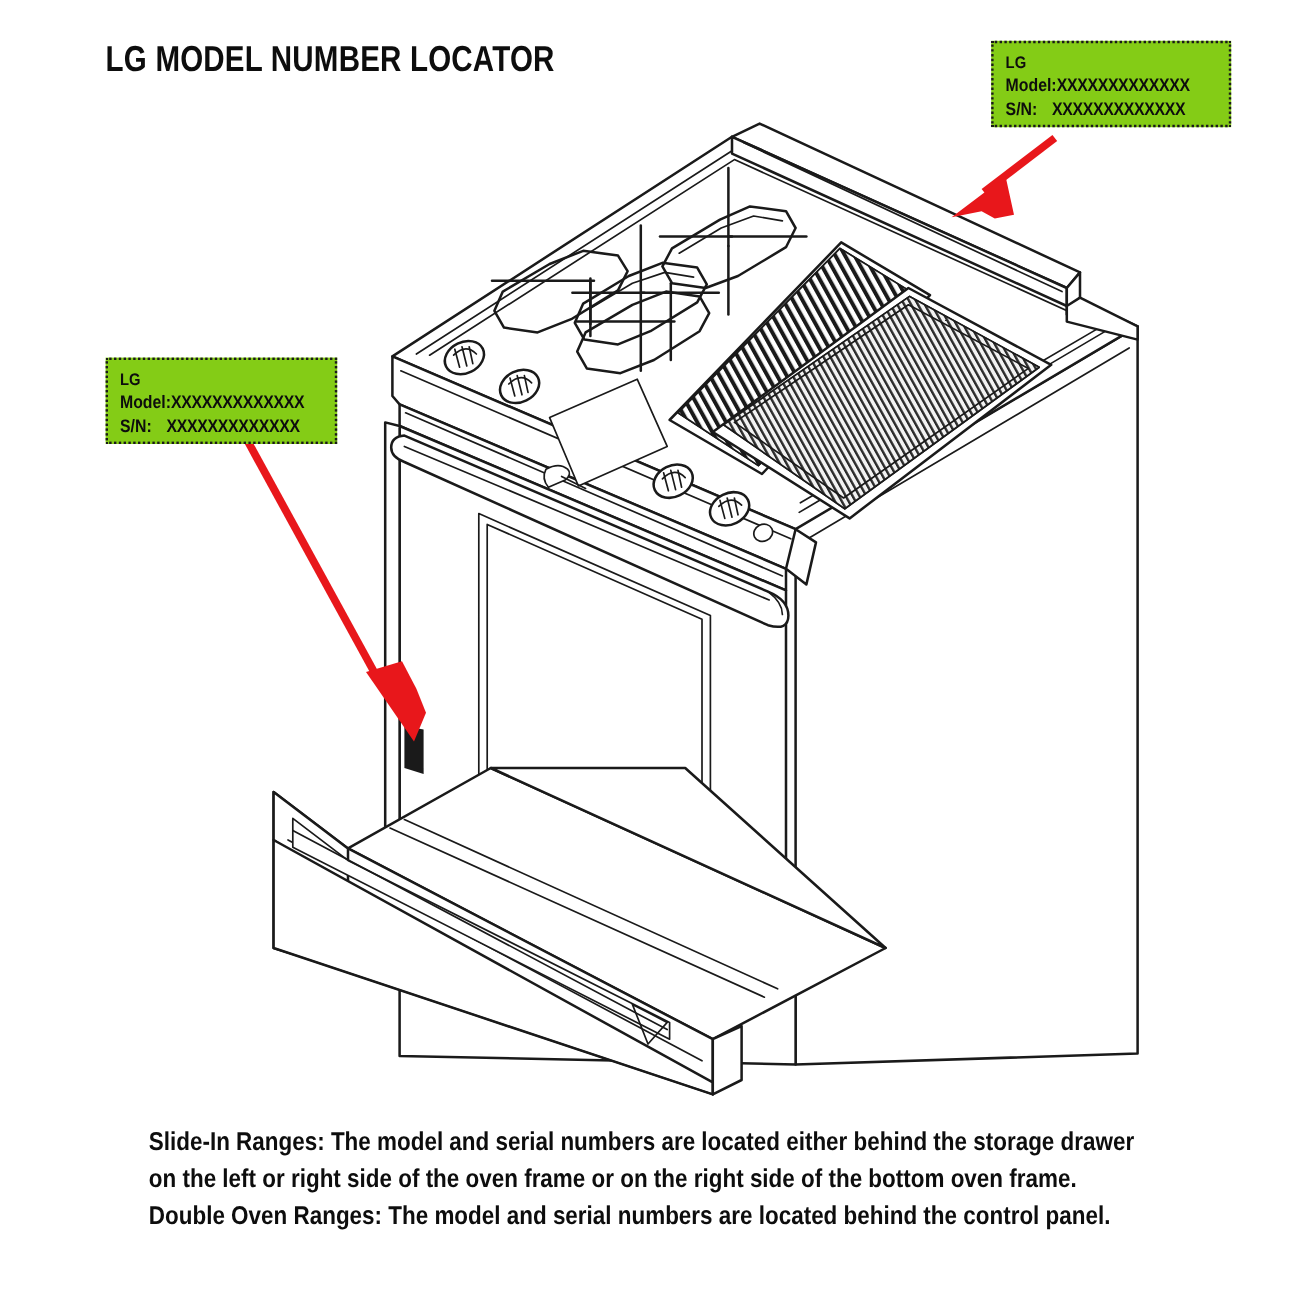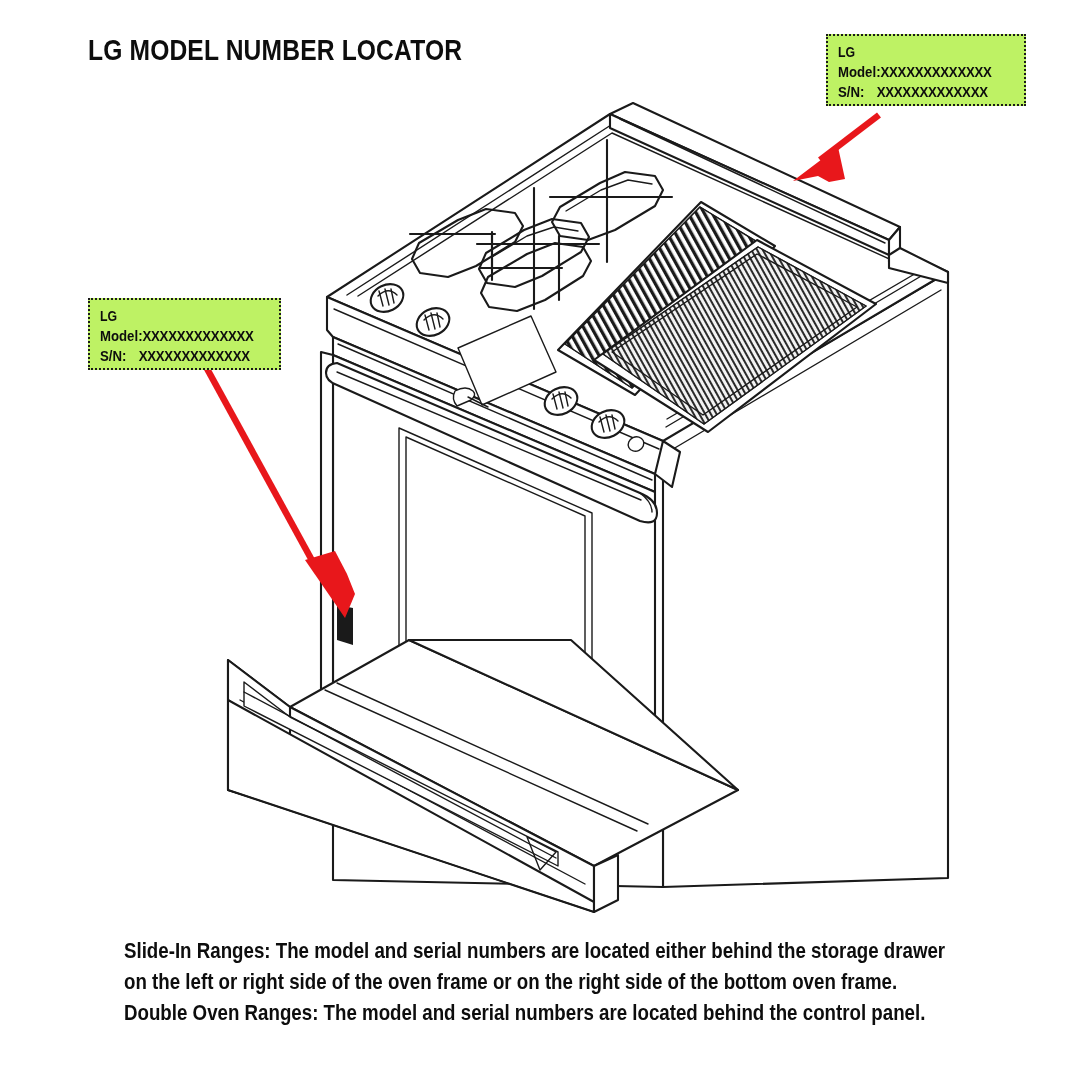--- a/index.html
+++ b/index.html
@@ -29,21 +29,21 @@
     transform: scaleX(0.82);
     transform-origin: left center;
     white-space: nowrap;
     color: #0d0d0d;
   }
 
   
   .rating-label {
     position: absolute;
     border: 2px dotted #1a1a1a;
-    background: #bef264;
+    background: #84cc16;
     box-sizing: border-box;
     padding: 6px 8px 7px 10px;
   }
   .rating-label .ln {
     font-family: "Liberation Sans", sans-serif;
     font-weight: bold;
     font-size: 15px;
     line-height: 20px;
     white-space: nowrap;
     transform: scaleX(0.88);

